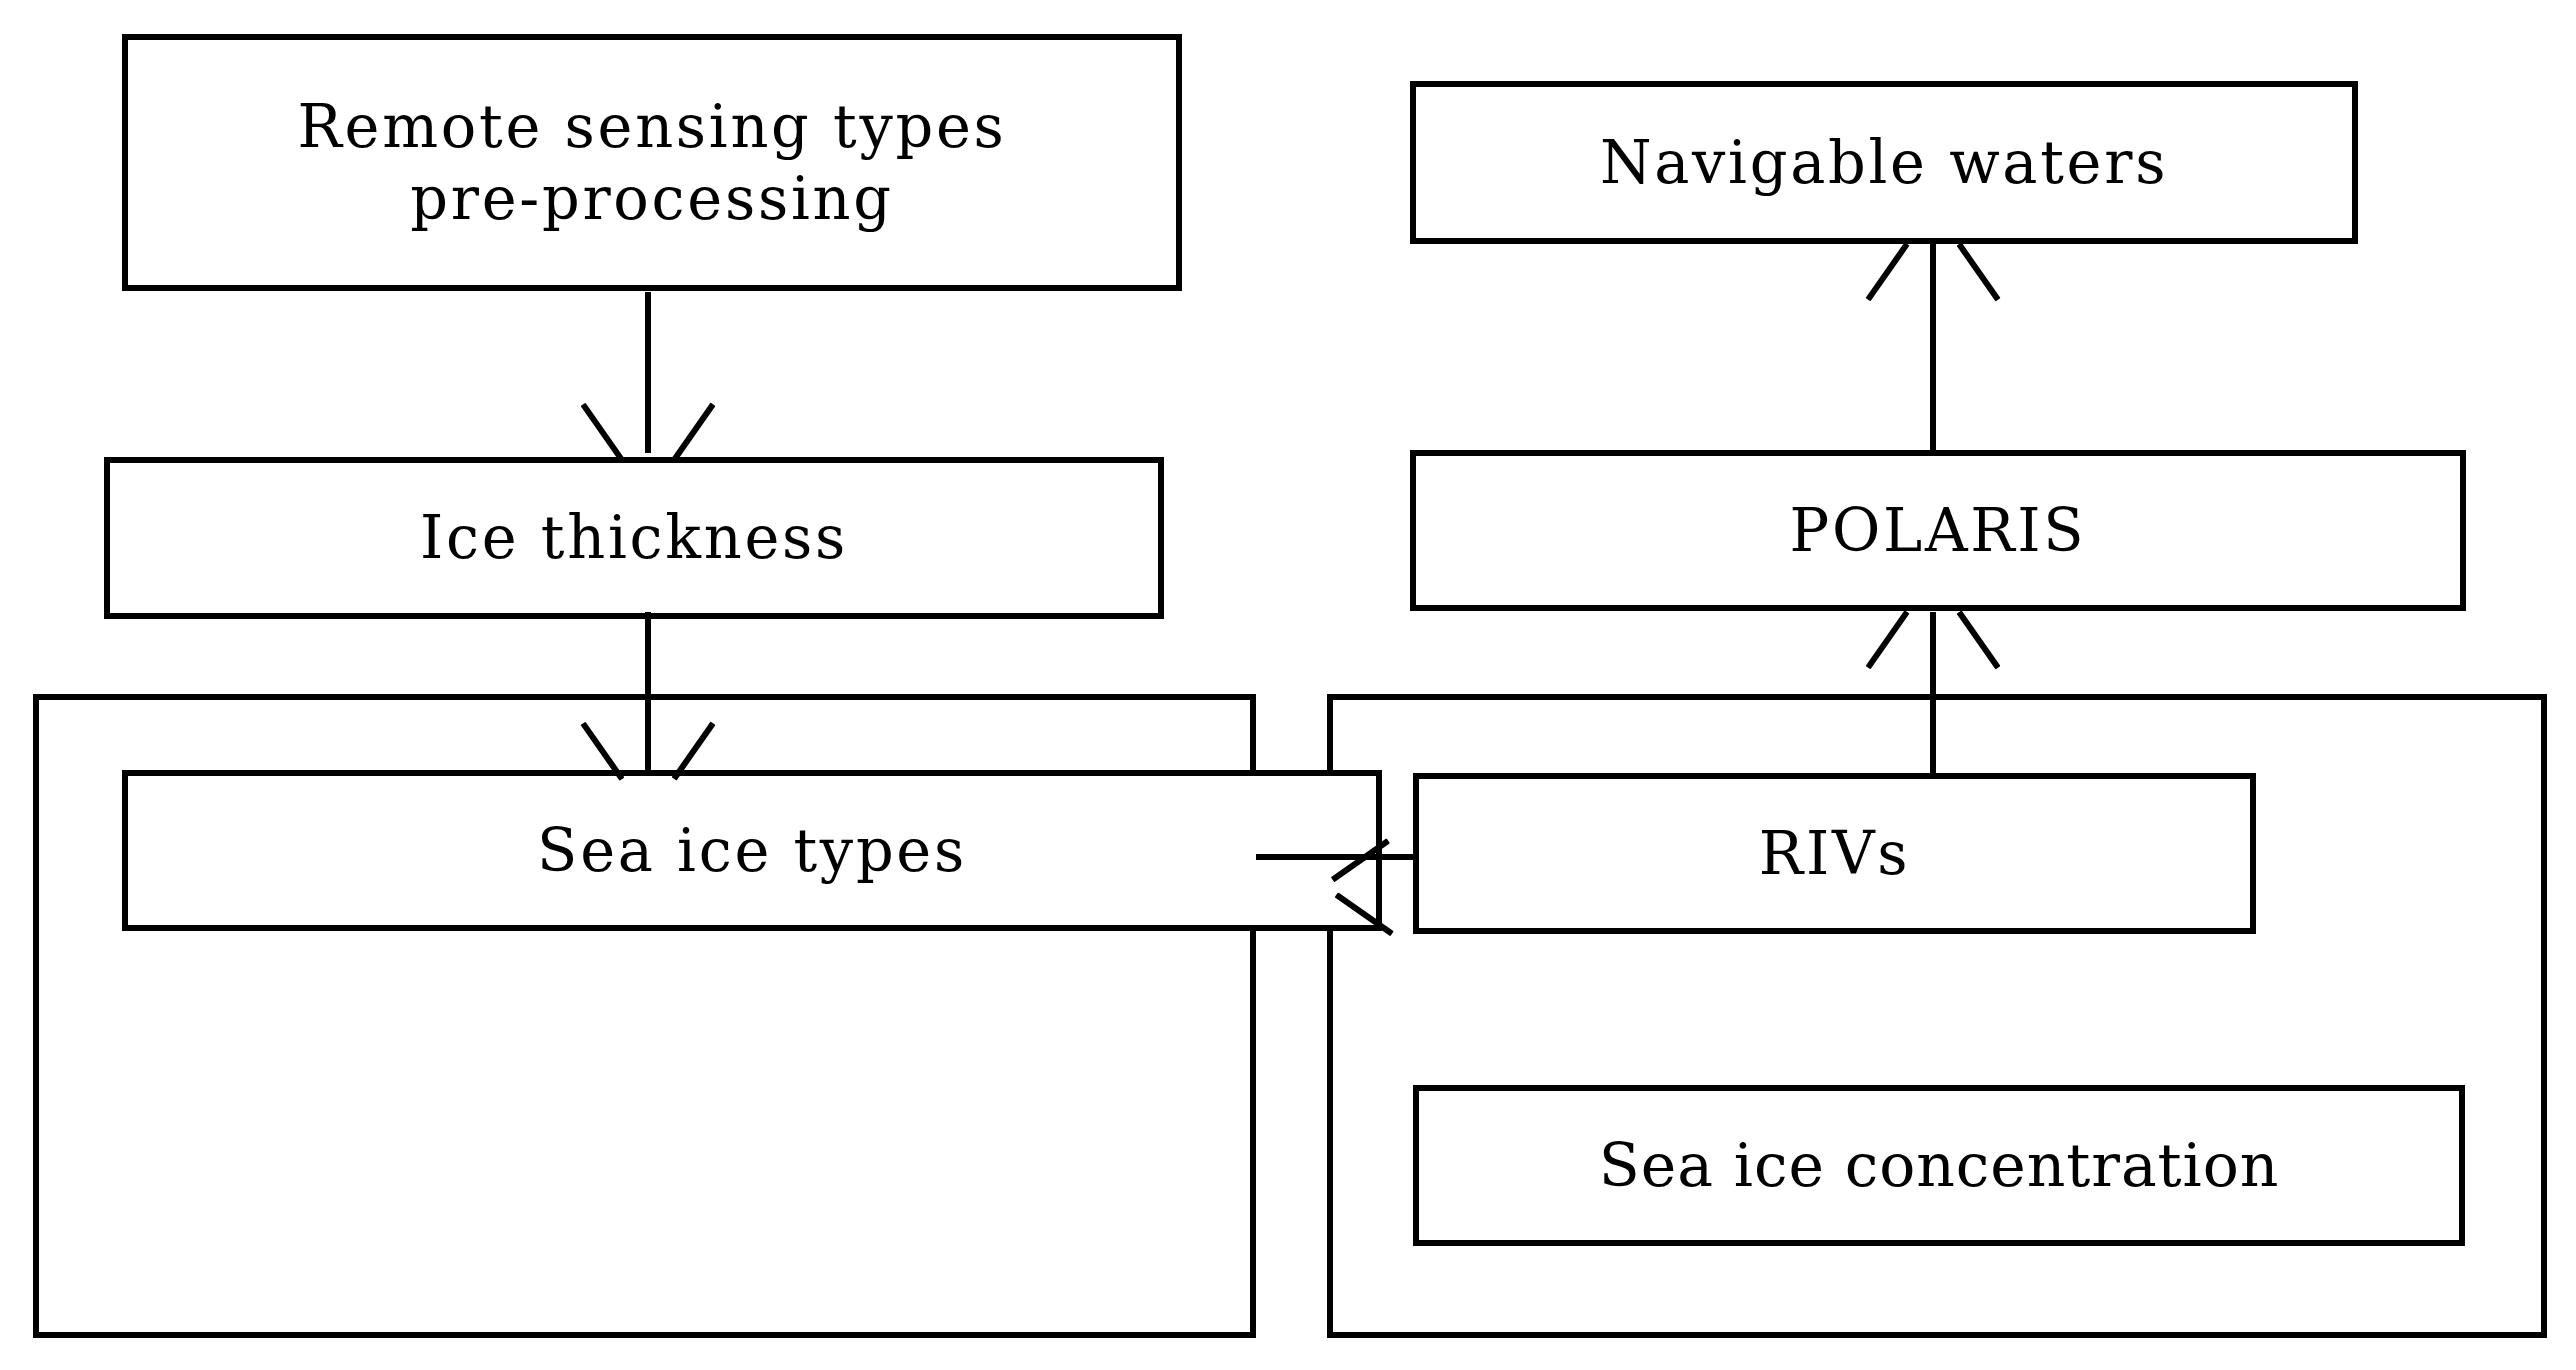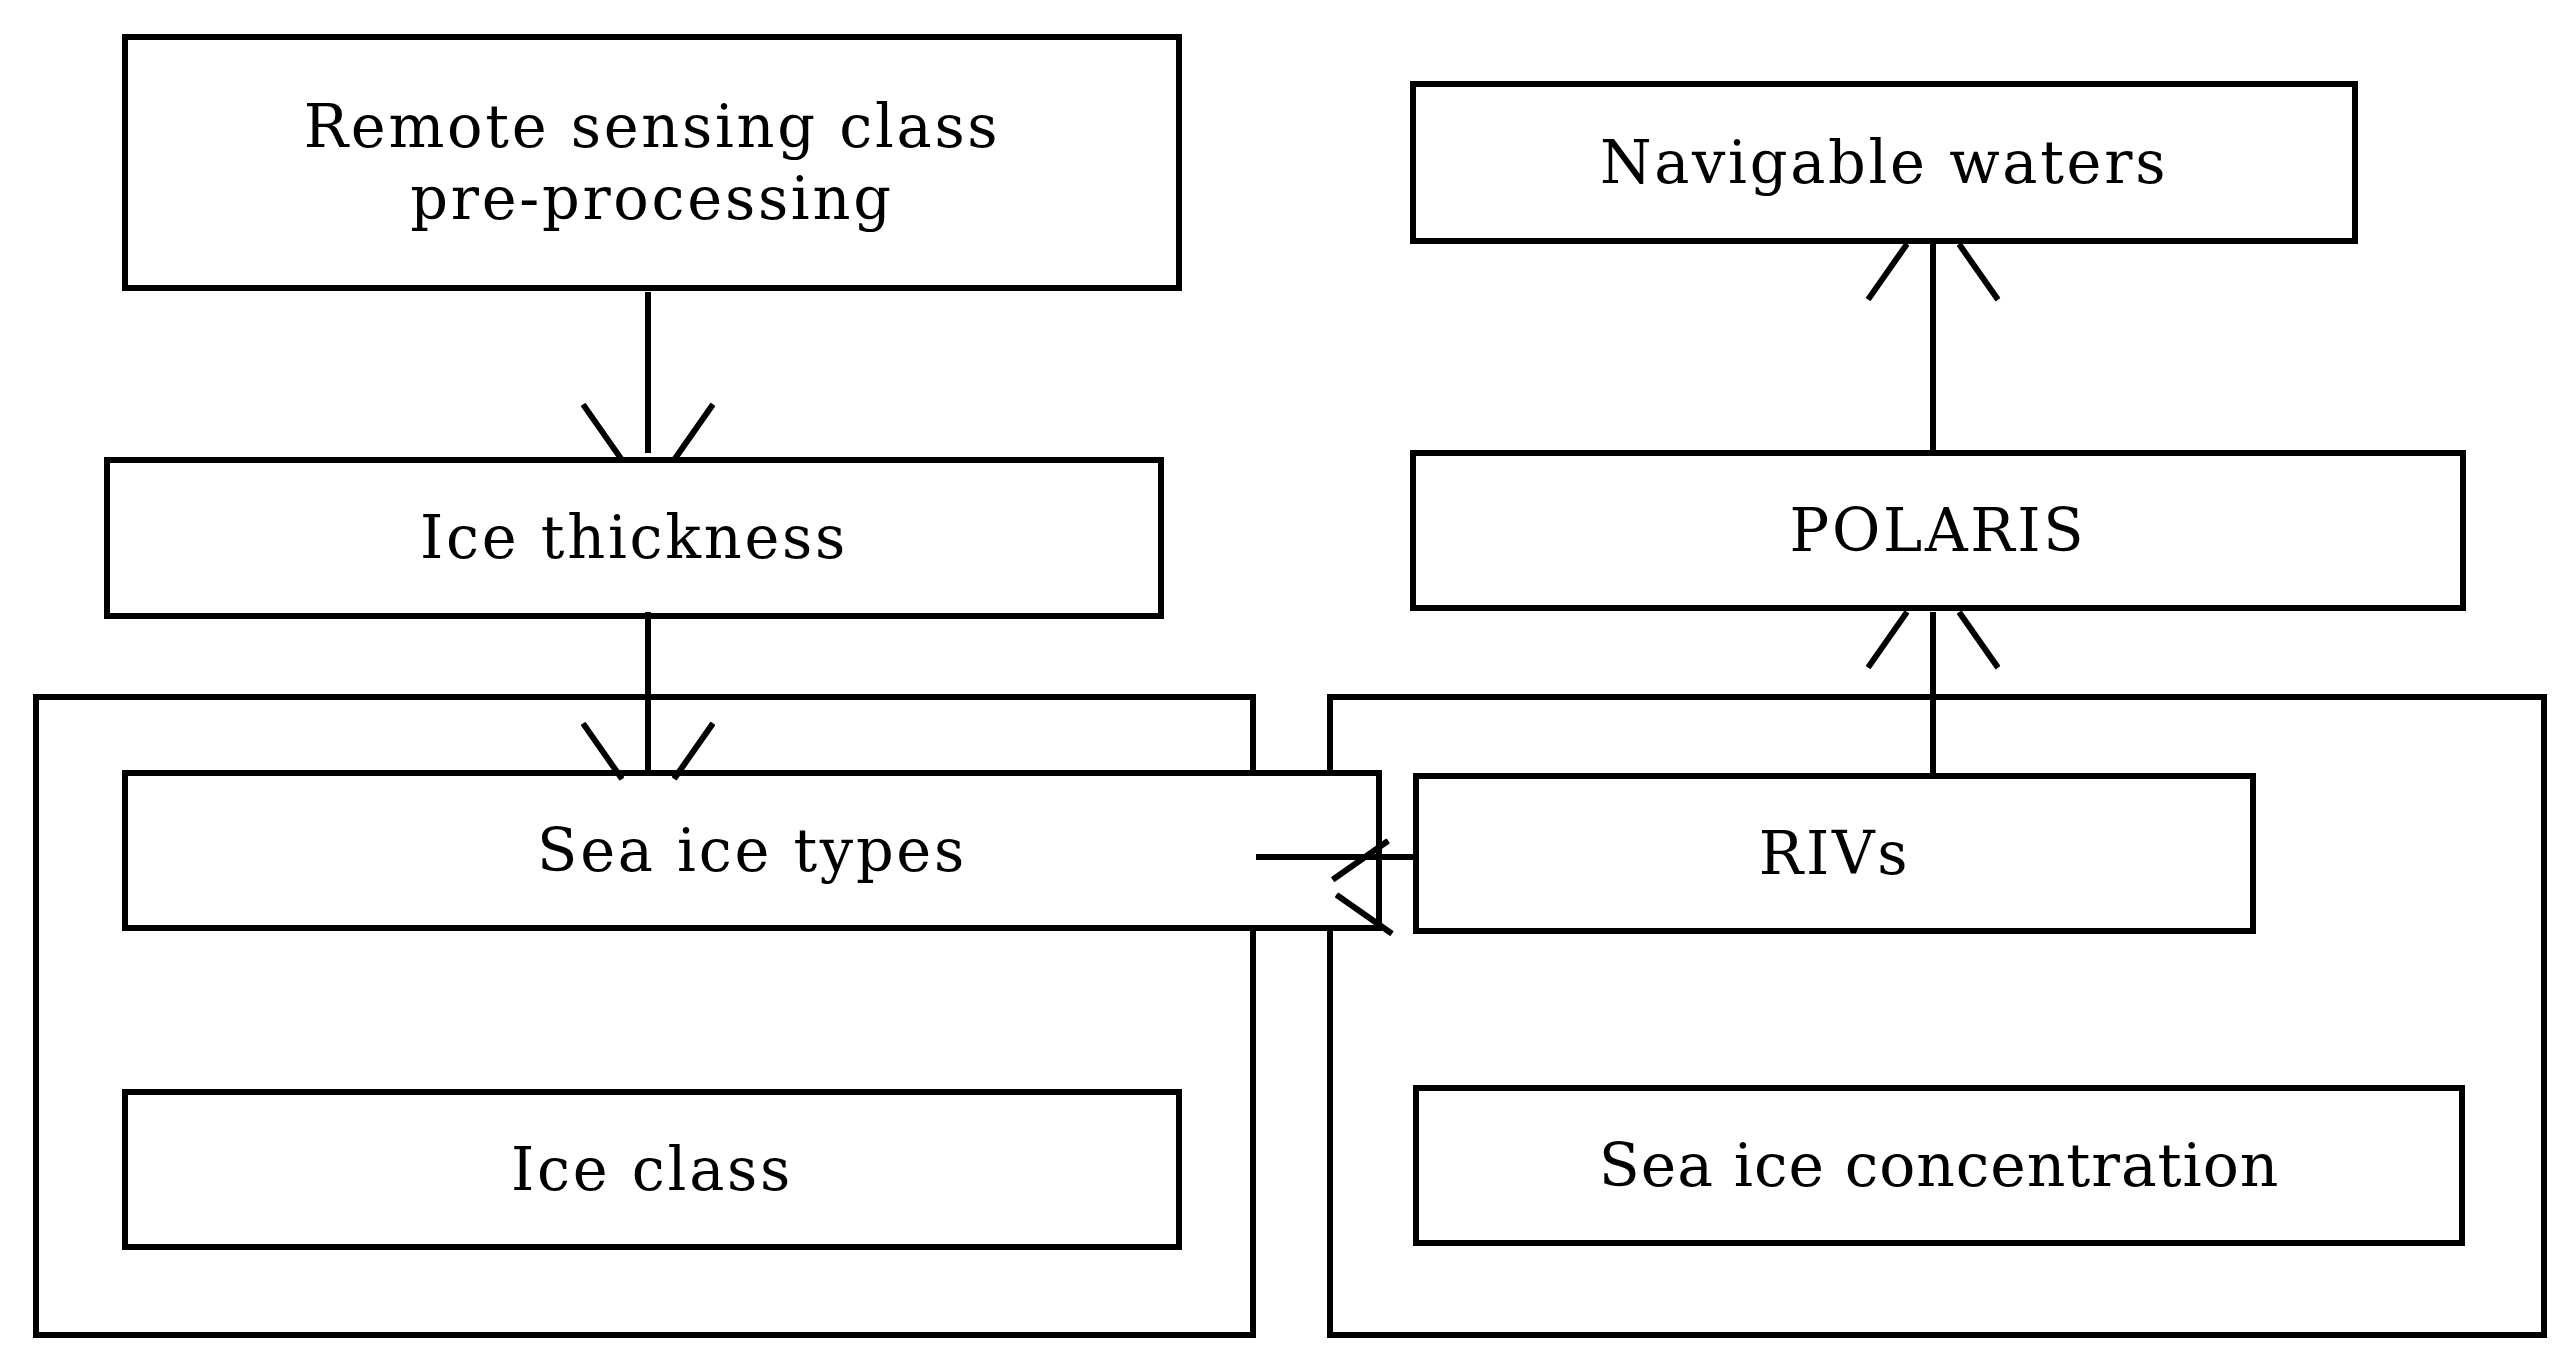--- a/index.html
+++ b/index.html
@@ -67,35 +67,32 @@
 </head>
 <body>
 
 <div id="canvas">
 
   <div class="container" style="left:33px; top:694px; width:1223px; height:644px;"></div>
 
   <div class="container" style="left:1327px; top:694px; width:1220px; height:644px;"></div>
 
   <div class="node" style="left:122px; top:34px; width:1060px; height:257px;">
-    <span class="node-label">Remote sensing class
+    <span class="node-label">Remote sensing types
 pre-processing</span>
   </div>
 
   <div class="node" style="left:104px; top:449px; width:1060px; height:162px;margin-top:8px;">
     <span class="node-label">Ice thickness</span>
   </div>
 
   <div class="node" style="left:122px; top:770px; width:1260px; height:161px;">
     <span class="node-label">Sea ice types</span>
   </div>
 
-  <div class="node" style="left:122px; top:1089px; width:1060px; height:161px;">
-    <span class="node-label">Ice class</span>
-  </div>
 
   <div class="node" style="left:1410px; top:81px; width:948px; height:163px;">
     <span class="node-label">Navigable waters</span>
   </div>
 
   <div class="node" style="left:1410px; top:450px; width:1056px; height:161px;text-align:right;">
     <span class="node-label">POLARIS</span>
   </div>
 
   <div class="node" style="left:1413px; top:773px; width:843px; height:161px;">

